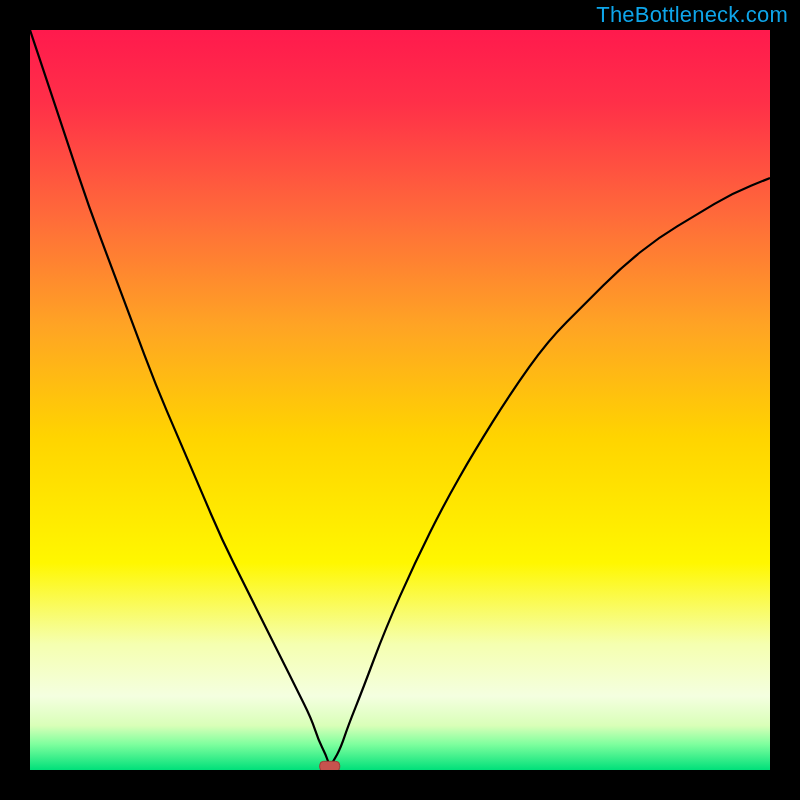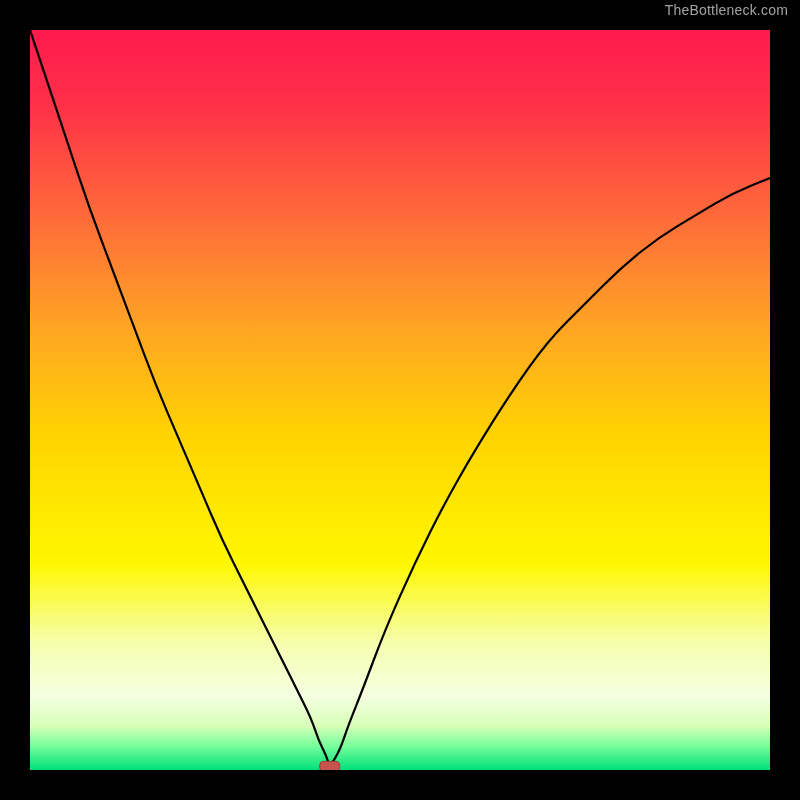--- a/index.html
+++ b/index.html
@@ -14,22 +14,22 @@
   .frame {
     position: relative;
     width: 800px;
     height: 800px;
     background: #000;
   }
   .watermark {
     position: absolute;
     top: 2px;
     right: 12px;
-    color: #a3a3a3;
-    font-size: 14px;
+    color: #0ea5e9;
+    font-size: 22px;
     font-weight: 500;
     letter-spacing: 0.2px;
     z-index: 5;
     user-select: none;
   }
   .plot-wrap {
     position: absolute;
     left: 30px;
     top: 30px;
     width: 740px;

